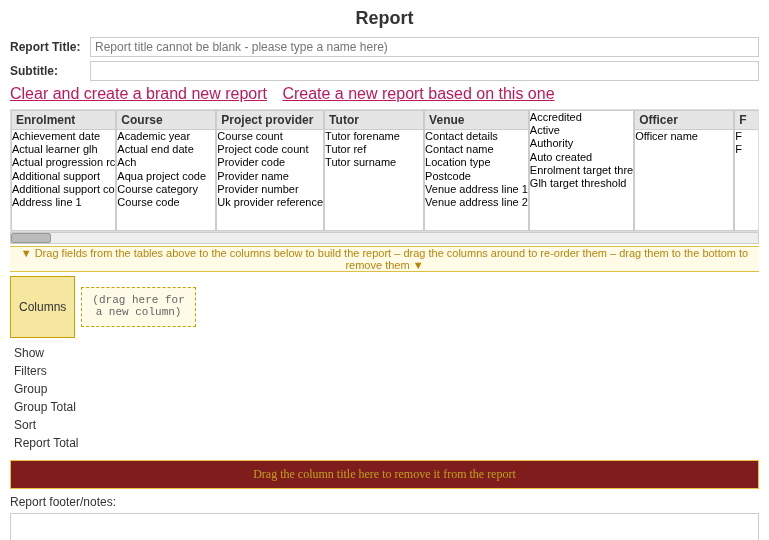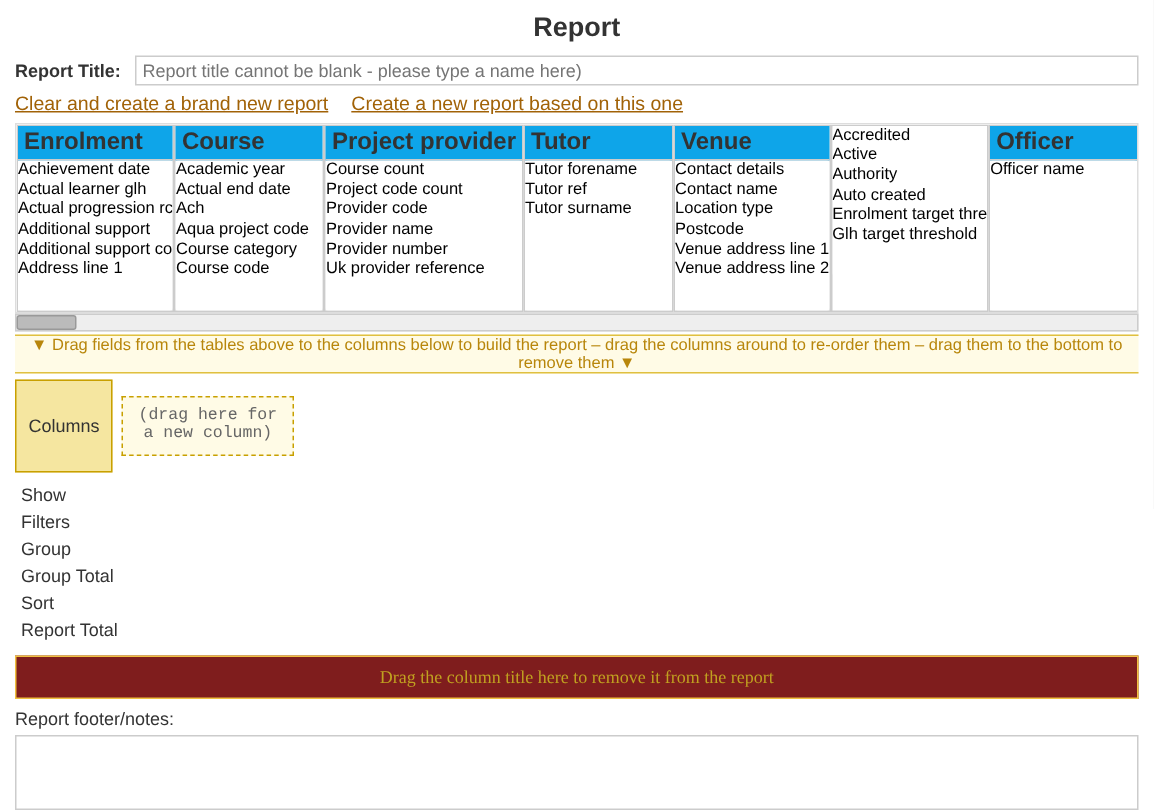--- a/index.html
+++ b/index.html
@@ -37,43 +37,43 @@
       flex: 1;
       border: 1px solid #ccc;
       padding: 2px 4px;
       font-size: 12px;
       color: #999;
     }
     .links-row {
       margin-bottom: 6px;
     }
     .links-row a {
-      color: #a16207;
+      color: #be185d;
       text-decoration: underline;
       cursor: pointer;
-      font-size: 13px;
+      font-size: 16px;
       margin-right: 12px;
     }
     .tables-container {
       display: flex;
       flex-direction: row;
       border-collapse: collapse;
       min-width: 900px;
     }
     .db-table {
       border: 1px solid #ccc;
       min-width: 100px;
       flex-shrink: 0;
     }
     .db-table-header {
-      background: #0ea5e9;
+      background: #e5e5e5;
       border-bottom: 1px solid #ccc;
       padding: 2px 4px;
       font-weight: bold;
-      font-size: 16px;
+      font-size: 12px;
       white-space: nowrap;
     }
     .db-table-list {
       overflow-y: auto;
       max-height: 100px;
     }
     .db-table-list select {
       width: 100%;
       height: 100px;
       border: none;
@@ -172,20 +172,24 @@
   
   <div class="page-title">Report</div>
 
   
   <div class="form-row">
     <span class="form-label">Report Title:</span>
     <input class="form-input" type="text" style="color: #0369a1;" placeholder="Report title cannot be blank - please type a name here)">
   </div>
 
   
+  <div class="form-row">
+    <span class="form-label">Subtitle:</span>
+    <input class="form-input" type="text" value="" style="">
+  </div>
 
   
   <div class="links-row">
     <a>Clear and create a brand new report</a>
     <a>Create a new report based on this one</a>
   </div>
 
   
   <div class="horiz-scroll">
     <div class="tables-container" id="tables-container">

